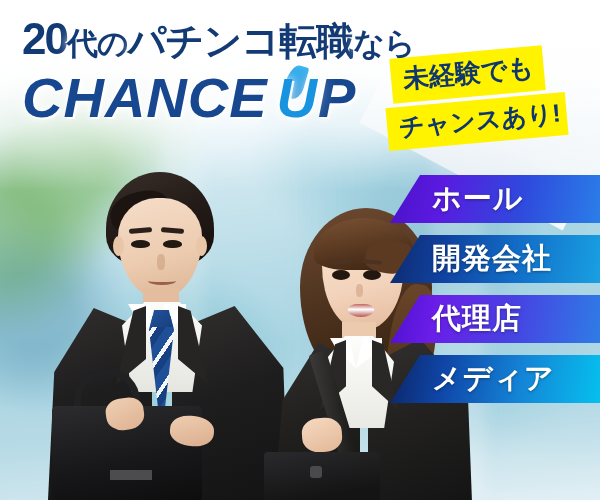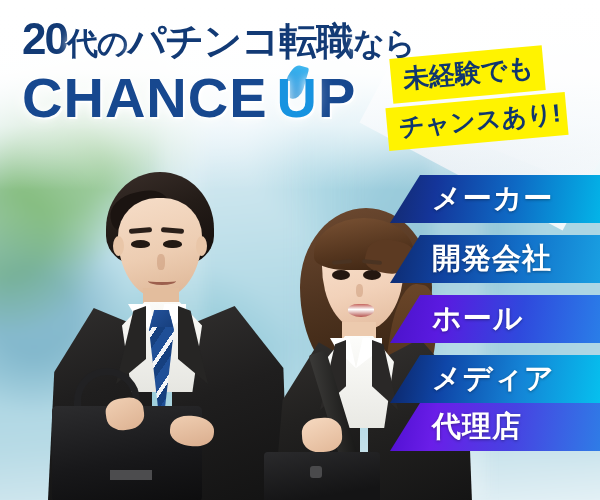--- a/index.html
+++ b/index.html
@@ -71,21 +71,21 @@
   .line1 {
     font-size:38px; font-weight:bold; letter-spacing:-1px;
     color:#123a75; white-space:nowrap;
     text-shadow:0 0 7px #fff, 0 0 14px #fff, 1px 1px 0 #fff, -1px -1px 0 #fff;
     text-align:right;
   }
   .line1 .num { font-size:44px; letter-spacing:-2px; }
   .line1 .sm  { font-size:31px; }
   .logo {
     margin-top:2px;
-    font-size:56px; font-weight:bold; 
+    font-size:56px; font-weight:bold; font-style:italic;
     letter-spacing:1px;
     color:#17488f; white-space:nowrap;
     text-shadow:0 0 9px #fff, 0 0 18px #fff, 2px 2px 0 rgba(255,255,255,.9);
     line-height:1.02;
   }
   .logo .up { position:relative; display:inline-block; margin-left:9px; }
   .logo .u  { color:#1793e0; position:relative; }
   .logo .drop {
     position:absolute; left:9px; top:-4px; width:19px; height:34px;
     background:linear-gradient(180deg,#34b3ef 0%,#1793e0 60%,#1485cf 100%);
@@ -416,31 +416,28 @@
     <div class="line1"><span class="num">20</span><span class="sm">代の</span><span>パチンコ転職</span><span class="sm">なら</span></div>
     <div class="logo"><span>CHANCE</span><span class="up"><span class="drop"></span><span class="u">U</span><span>P</span></span></div>
   </div>
 
   <div class="badge">
     <div class="badge-bar b1">未経験でも</div>
     <div class="badge-bar b2">チャンスあり!</div>
   </div>
 
   <div class="navbars">
-    <div class="navbar nb1">
-        <span>メーカー</span>
+    <div class="navbar nb2">
+        <span>ホール</span>
       </div>
     <div class="navbar nb3">
         <span>開発会社</span>
       </div>
-    <div class="navbar nb2">
-        <span>ホール</span>
+    <div class="navbar nb4">
+        <span>代理店</span>
       </div>
     <div class="navbar nb5">
         <span>メディア</span>
       </div>
-    <div class="navbar nb4">
-        <span>代理店</span>
-      </div>
   </div>
 
 
 </div>
 
 </body></html>

